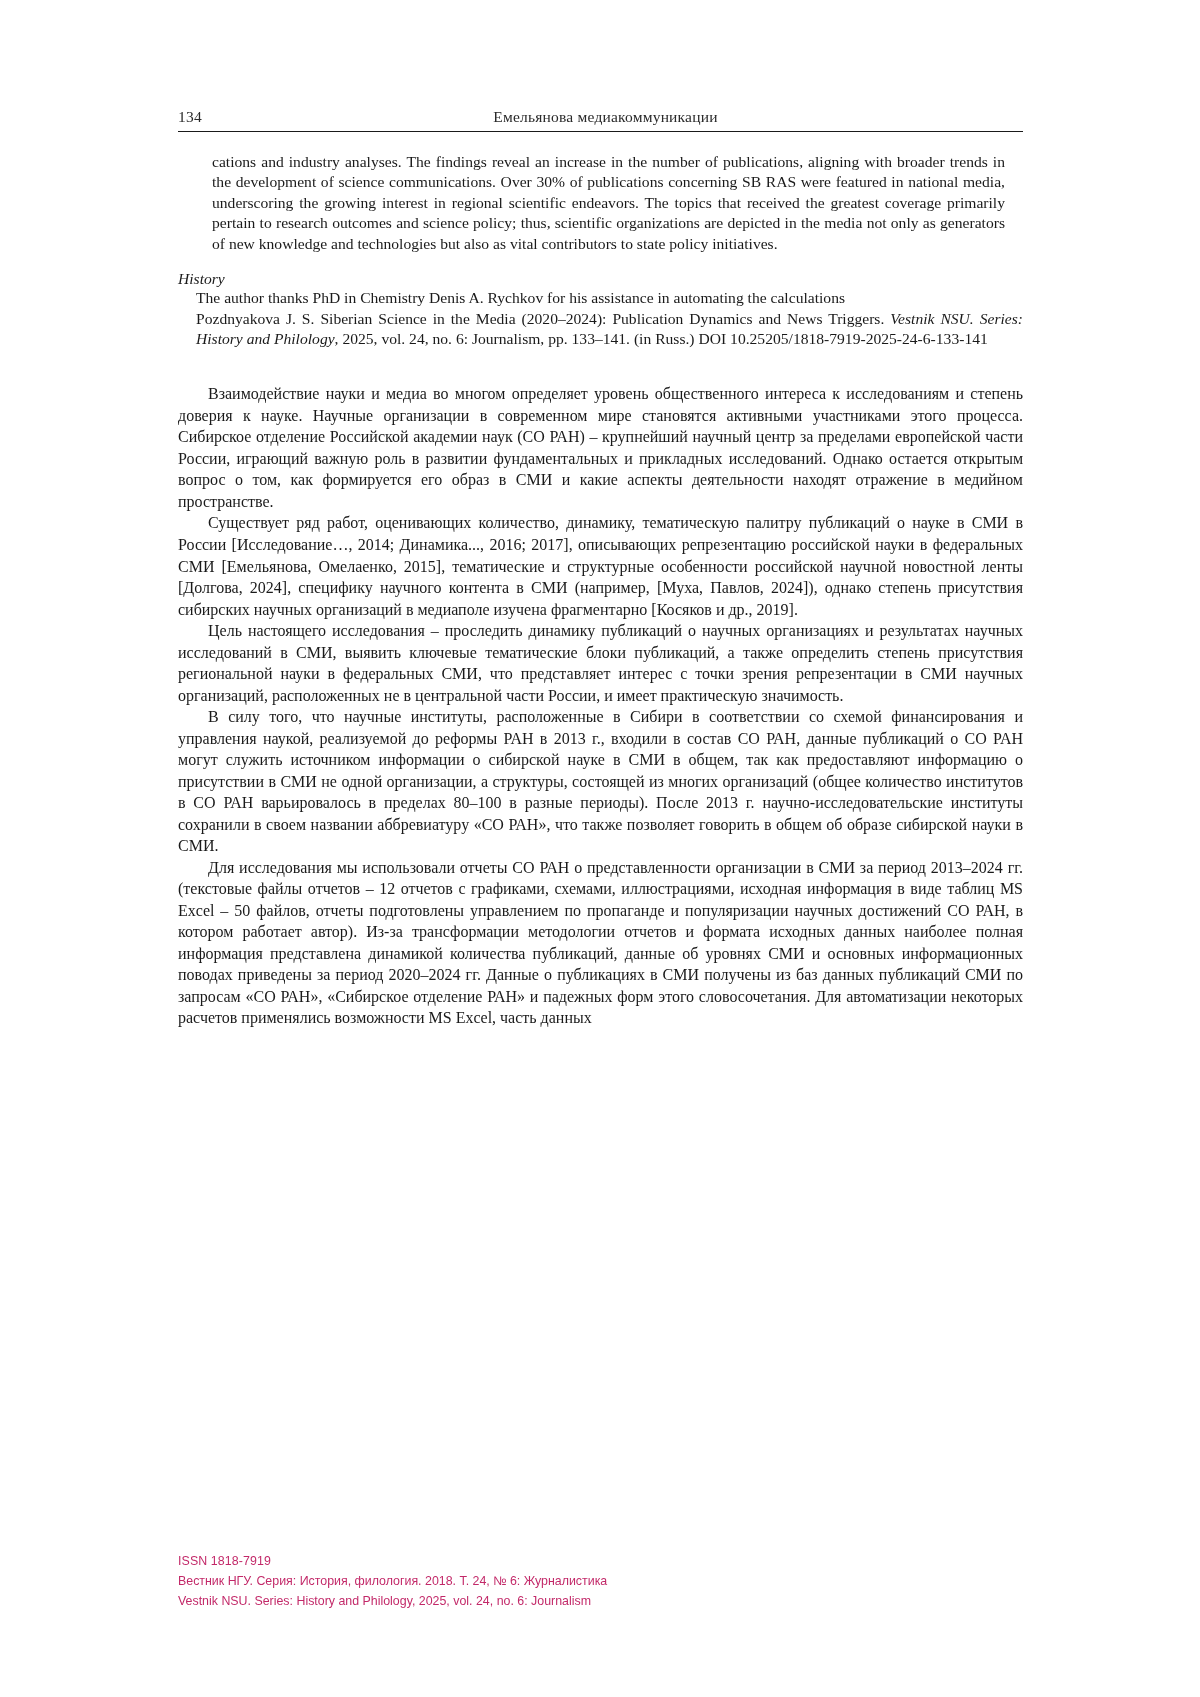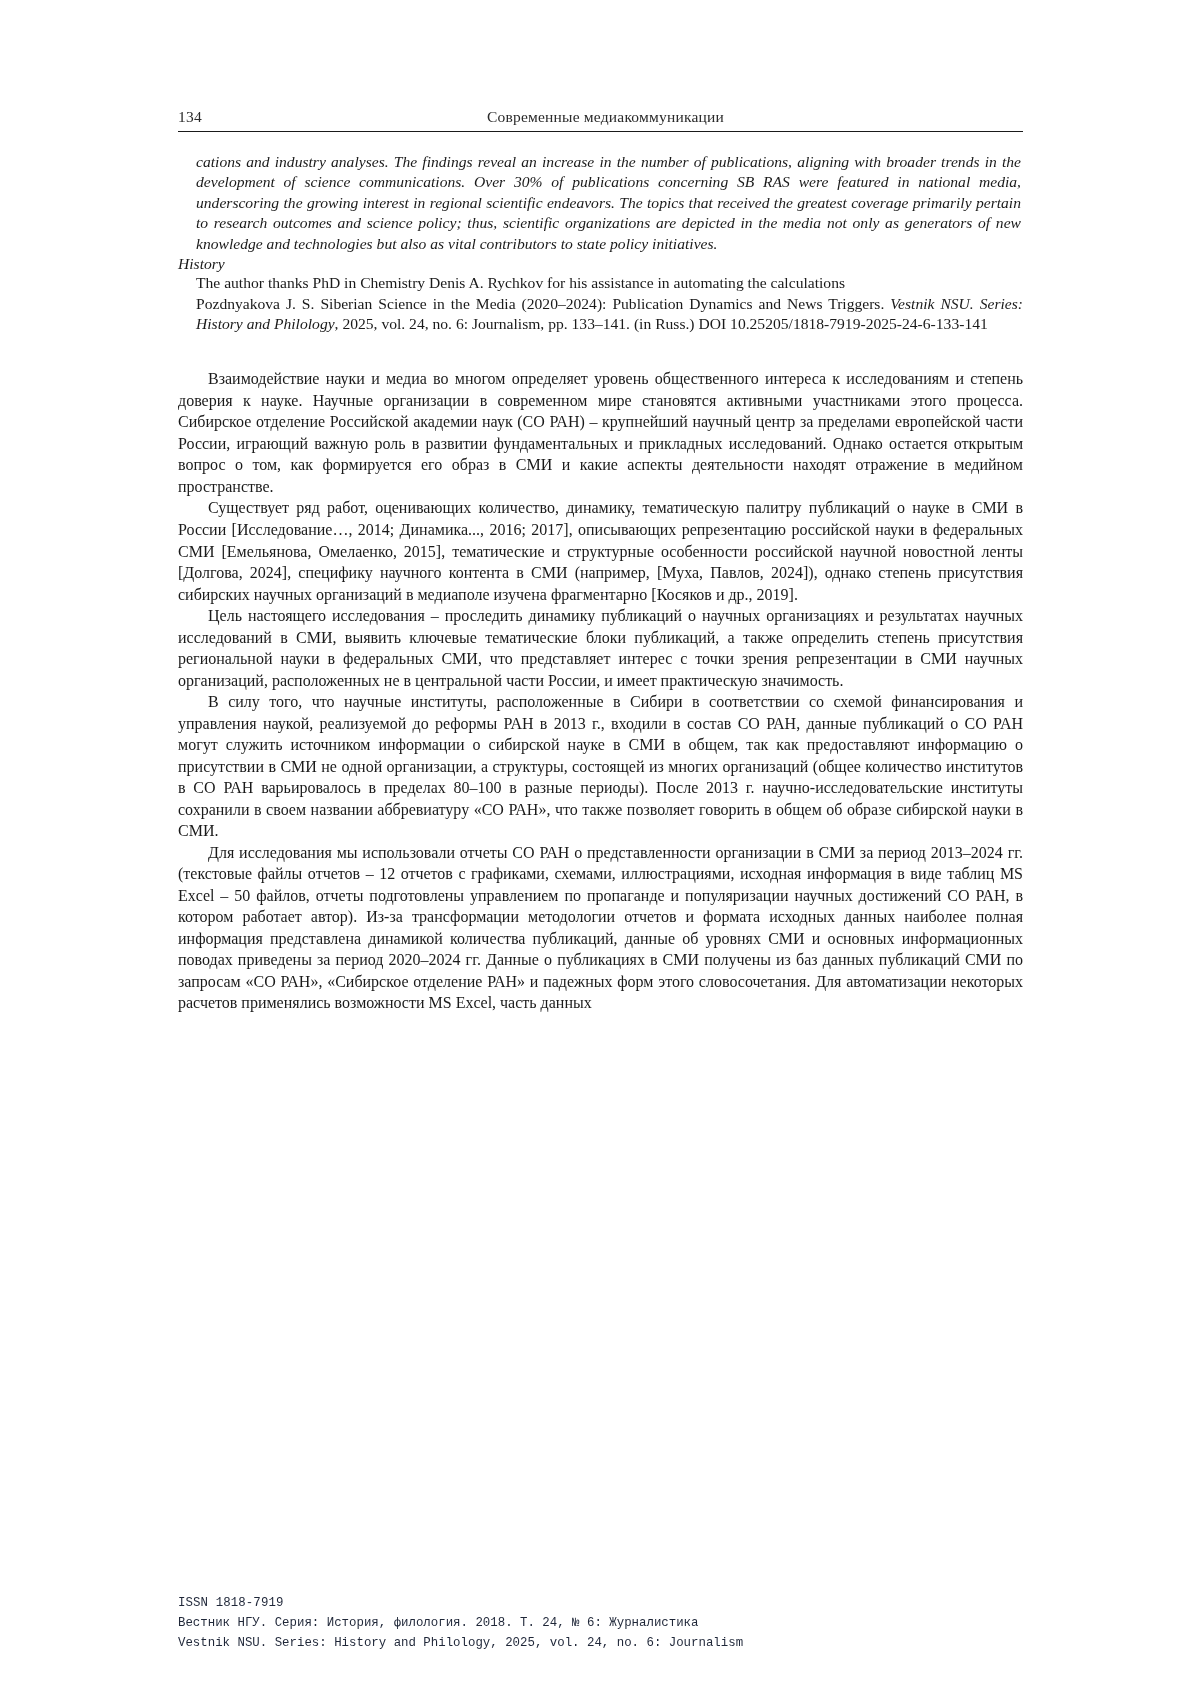--- a/index.html
+++ b/index.html
@@ -52,23 +52,22 @@
   }
   
   .abs-block {
     font-size: 15.6px;
     line-height: 1.31;
     text-align: justify;
     margin-left: 18px;
     margin-right: 2px;
   }
   .abs-block p {
-    margin: 0;
+    margin: 16px;
     text-indent: 0;
-    font-style: italic;
   }
   .sec-label {
     font-style: italic;
     font-size: 15.6px;
     margin: 1px 0 0 0;
     text-align: left;
   }
   .sub-para {
     margin: 0 0 0 18px;
     font-size: 15.6px;
@@ -92,38 +91,37 @@
     text-indent: 30px;
   }
   
   .footer {
     position: absolute;
     left: 178px;
     top: 1551px;
     width: 845px;
     font-size: 12.4px;
     line-height: 1.62;
-    color: #0f172a;
-    font-family: Liberation Mono, monospace;
+    color: #be185d;
+    font-family: Liberation Sans, sans-serif;
     opacity: 0.93;
-    margin-top: 42px;
   }
   .footer div { white-space: nowrap; }
   .footer .issn { letter-spacing: 0.1px; }
 </style>
 </head>
 <body>
 
 <div class="page">
 
   <div class="content">
 
     <div class="runhead">
       <span class="folio">134</span>
-      <span class="rh-title">Современные медиакоммуникации</span>
+      <span class="rh-title">Емельянова медиакоммуникации</span>
     </div>
     <div class="rule"></div>
 
     <div class="abs-block">
       <p>cations and industry analyses. The findings reveal an increase in the number of publications, aligning with broader trends in the development of science communications. Over 30% of publications concerning SB RAS were featured in national media, underscoring the growing interest in regional scientific endeavors. The topics that received the greatest coverage primarily pertain to research outcomes and science policy; thus, scientific organizations are depicted in the media not only as generators of new knowledge and technologies but also as vital contributors to state policy initiatives.</p>
     </div>
 
     <div class="sec-label">History</div>
 
     <p class="sub-para">The author thanks PhD in Chemistry Denis A. Rychkov for his assistance in automating the calculations</p>

